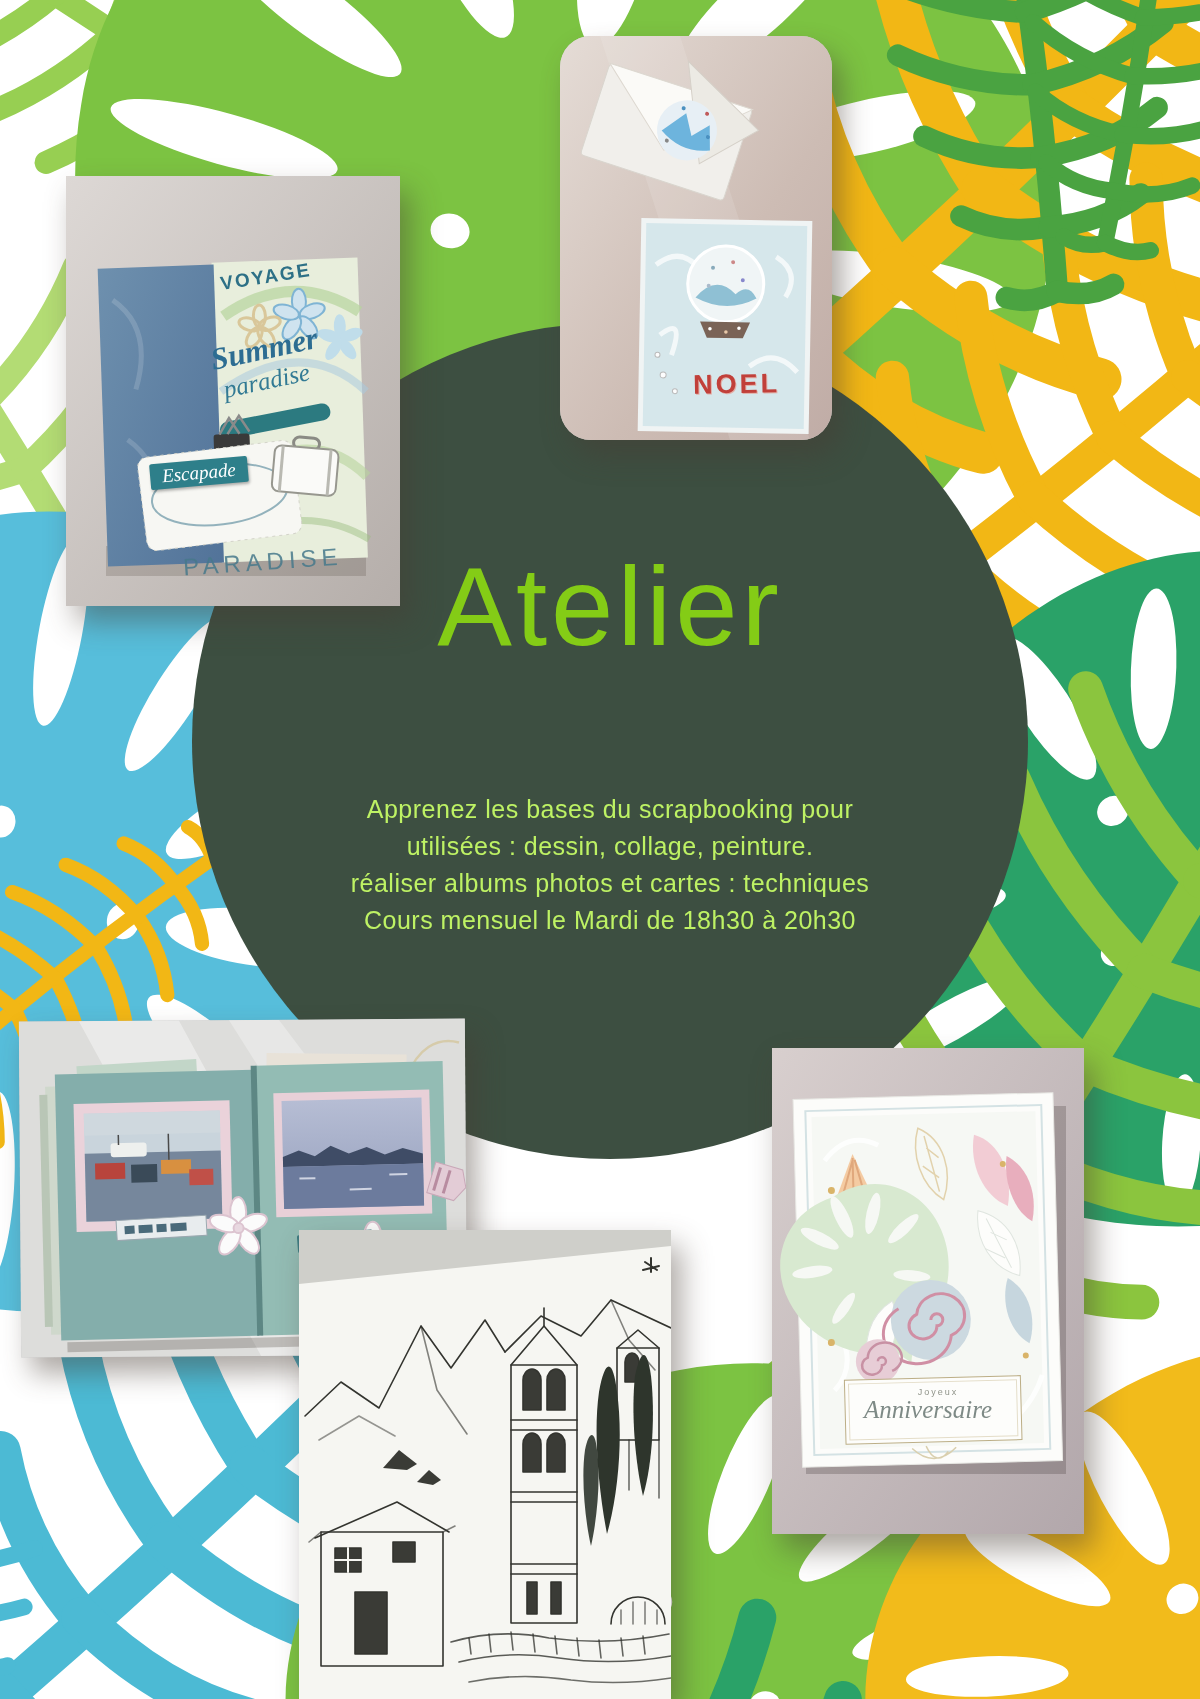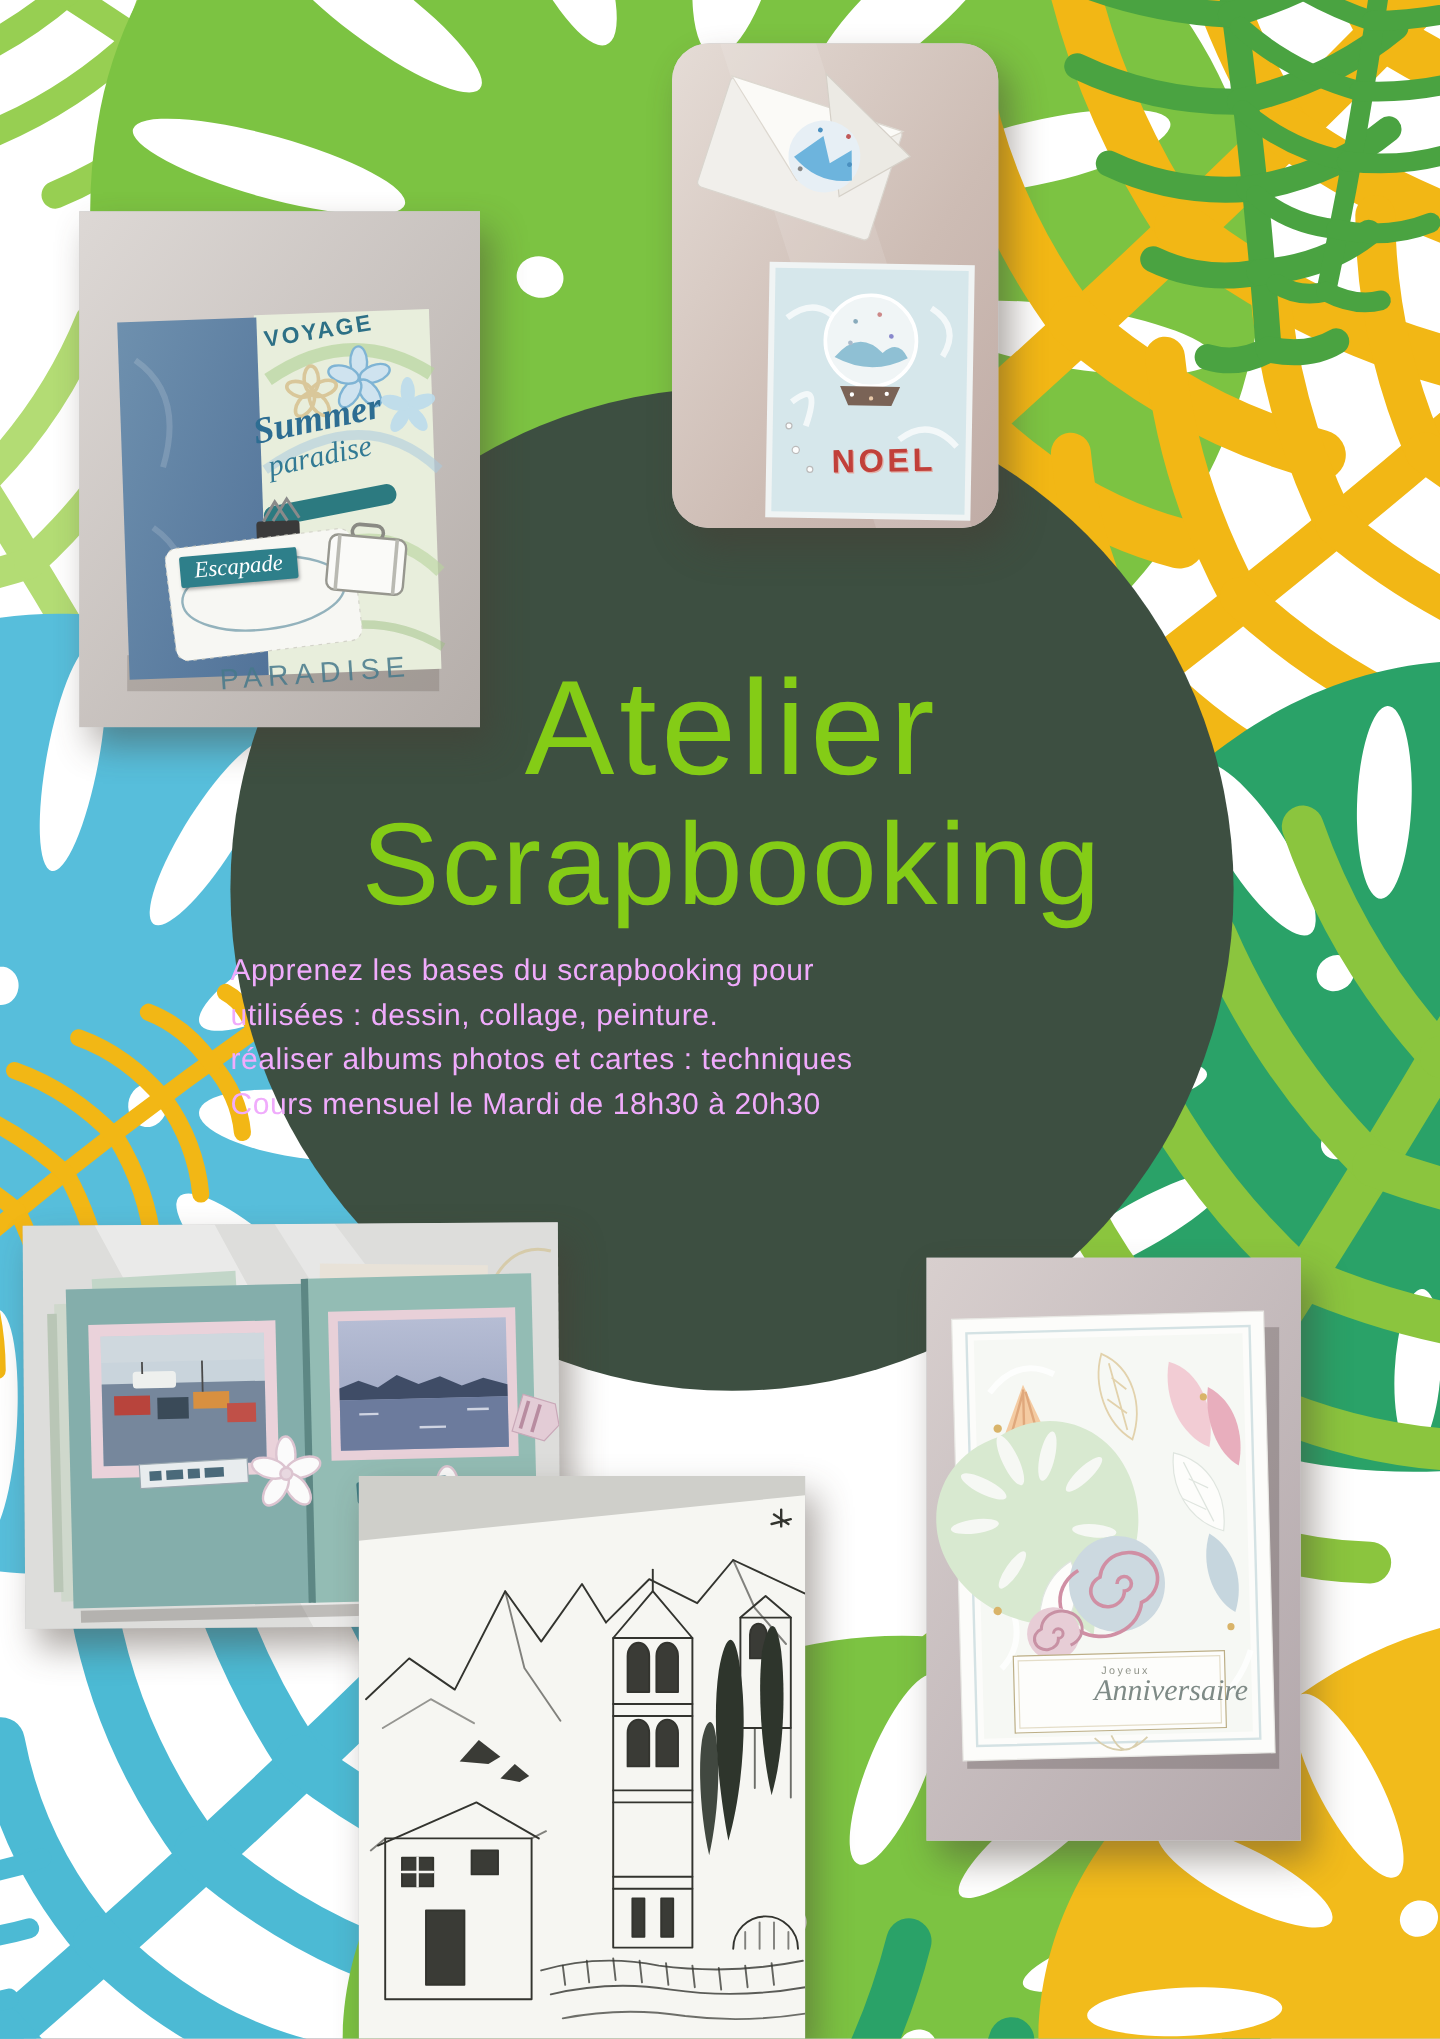--- a/index.html
+++ b/index.html
@@ -9,21 +9,21 @@
     font-family:"Liberation Sans",sans-serif;
   }
   .leaves{position:absolute;left:0;top:0;width:1200px;height:1699px;}
   .circle{
     position:absolute;left:192px;top:323px;width:836px;height:836px;
     border-radius:50%;background:#3d4f41;
   }
   .title-block{position:absolute;left:0;top:228px;width:100%;text-align:center;color:#84cc16;}
   .title1{font-size:112px;line-height:1;letter-spacing:4px;font-weight:400;}
   .title2{font-size:97px;line-height:1;letter-spacing:2px;font-weight:400;margin-top:8px;}
-  .desc-block{position:absolute;left:0;top:468px;width:100%;color:#f0abfc;}
+  .desc-block{position:absolute;left:0;top:468px;width:100%;text-align:center;color:#bef264;}
   .desc-line{font-size:25px;line-height:37px;letter-spacing:0.5px;}
 
   .photo{position:absolute;background:#ccc;box-shadow:10px 16px 28px rgba(70,60,50,.45);overflow:hidden;}
   #photo1{left:66px;top:176px;width:334px;height:430px;}
   #photo2{left:560px;top:36px;width:272px;height:404px;border-radius:31px;}
   #photo3{left:20px;top:1020px;width:446px;height:336px;transform:rotate(-.4deg);}
   #photo4{left:299px;top:1230px;width:372px;height:469px;}
   #photo5{left:772px;top:1048px;width:312px;height:486px;}
   .photo svg{position:absolute;left:0;top:0;}
 
@@ -33,21 +33,21 @@
   .summer{left:43%;top:36%;font-family:"Liberation Serif",serif;font-style:italic;font-weight:600;font-size:31px;color:#2d6d92;transform:rotate(-12deg);}
   .paradise-script{left:47%;top:44.5%;font-family:"Liberation Serif",serif;font-style:italic;font-size:25px;color:#327a94;transform:rotate(-12deg);}
   .escapade{left:25%;top:66%;background:#2e7f8a;color:#fff;font-family:"Liberation Serif",serif;font-style:italic;font-size:19px;padding:2px 12px;border-radius:2px;transform:rotate(-5deg);box-shadow:1px 2px 3px rgba(0,0,0,.3);}
   .paradise-big{left:35%;top:86.5%;font-size:24px;font-weight:500;letter-spacing:5px;color:#47798b;opacity:.85;transform:rotate(-4deg);}
   
   .noel{left:49%;top:82.5%;font-size:27px;font-weight:700;letter-spacing:3px;color:#c1403a;transform:rotate(-1deg);text-shadow:1px 1px 0 #e2b0a8;}
   
   .vacances{left:62%;top:63.5%;background:#3e7a80;color:#fff;font-family:"Liberation Serif",serif;font-style:italic;font-size:14px;padding:1px 12px;transform:rotate(-4deg);border-radius:2px;}
   
   .joyeux{left:0;top:69.8%;width:100%;text-align:center;font-size:9px;letter-spacing:2px;color:#90948a;padding-left:10px;}
-  .anniv{left:0;top:71.6%;width:100%;text-align:center;font-family:"Liberation Serif",serif;font-style:italic;font-size:25px;color:#7e8a86;padding-left:48px;}
+  .anniv{left:0;top:71.6%;width:100%;text-align:center;font-family:"Liberation Serif",serif;font-style:italic;font-size:25px;color:#7e8a86;}
 </style>
 </head>
 <body>
 
 <div class="poster">
 
   <svg class="leaves" viewBox="0 0 1200 1699">
     <defs>
       <g id="monstera">
         <path d="M0,-170 C120,-186 205,-96 200,10 C196,120 115,200 18,236 L0,266 L-18,236 C-115,200 -196,120 -200,10 C-205,-96 -120,-186 0,-170 Z"></path>
@@ -105,21 +105,20 @@
     <use href="#monstera" fill="#7cc342" transform="translate(672,1672) rotate(-14) scale(1.95,1.7)"></use>
     <use href="#frond" stroke="#2aa268" stroke-width="18" stroke-linecap="round" transform="translate(610,1770) rotate(-38) scale(2.1)"></use>
     <use href="#frond" stroke="#2aa268" stroke-width="16" stroke-linecap="round" transform="translate(900,1790) rotate(-30) scale(1.8)"></use>
     <use href="#monstera" fill="#f2bb1b" transform="translate(1215,1660) rotate(-28) scale(1.8,1.65)"></use>
     <use href="#frond" stroke="#4cbad4" stroke-width="13" stroke-linecap="round" transform="translate(1228,1738) rotate(-25) scale(0.8)"></use>
   </svg>
 
   <div class="circle">
     <div class="title-block">
       <div class="title1">Atelier</div>
-      <div class="title2">Scrapbooking</div>
     </div>
     <div class="desc-block">
       <div class="desc-line">Apprenez les bases du scrapbooking pour</div>
       <div class="desc-line">utilisées : dessin, collage, peinture.</div>
       <div class="desc-line">réaliser albums photos et cartes : techniques</div>
       <div class="desc-line">Cours mensuel le Mardi de 18h30 à 20h30</div>
     </div>
   </div>
 
   <div class="photo" id="photo1">

